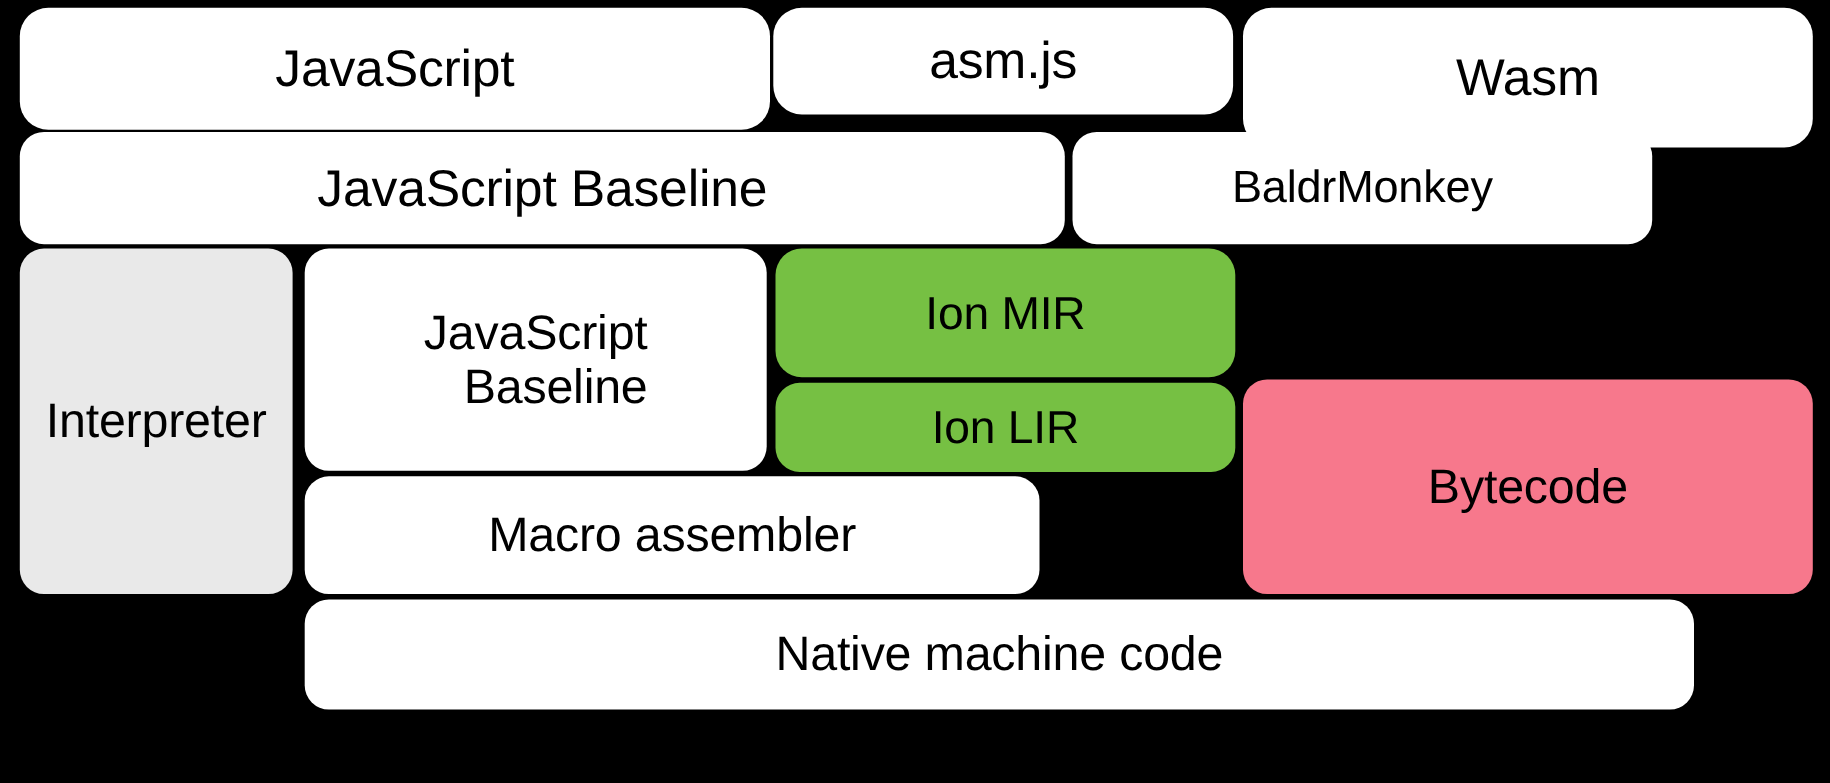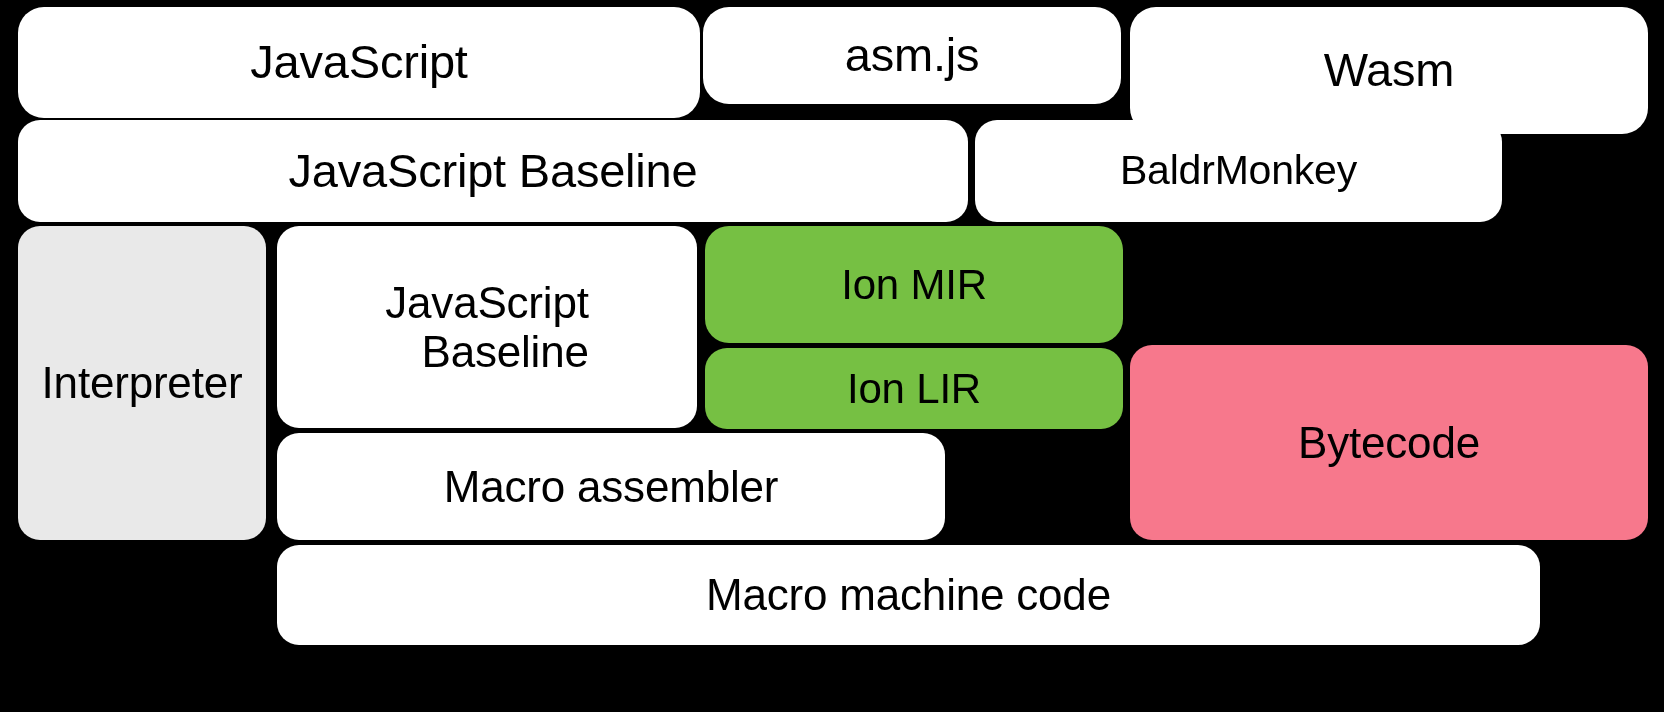--- a/index.html
+++ b/index.html
@@ -109,16 +109,16 @@
 
   <div class="node fill-white r-md" id="n-macro-assembler">
     <span class="label">Macro assembler</span>
   </div>
 
   <div class="node fill-pink r-md" id="n-cranelift">
     <span class="label">Bytecode</span>
   </div>
 
   <div class="node fill-white r-md" id="n-native-code">
-    <span class="label">Macro machine code</span>
+    <span class="label">Native machine code</span>
   </div>
 
 </div>
 
 </body></html>

